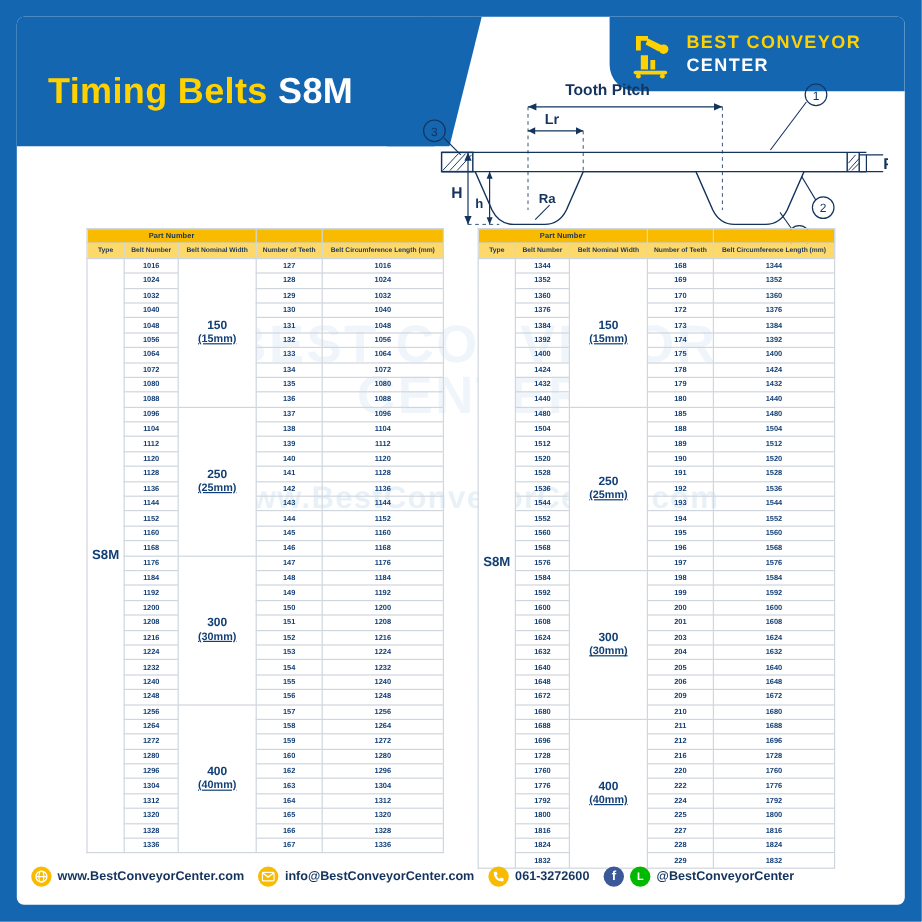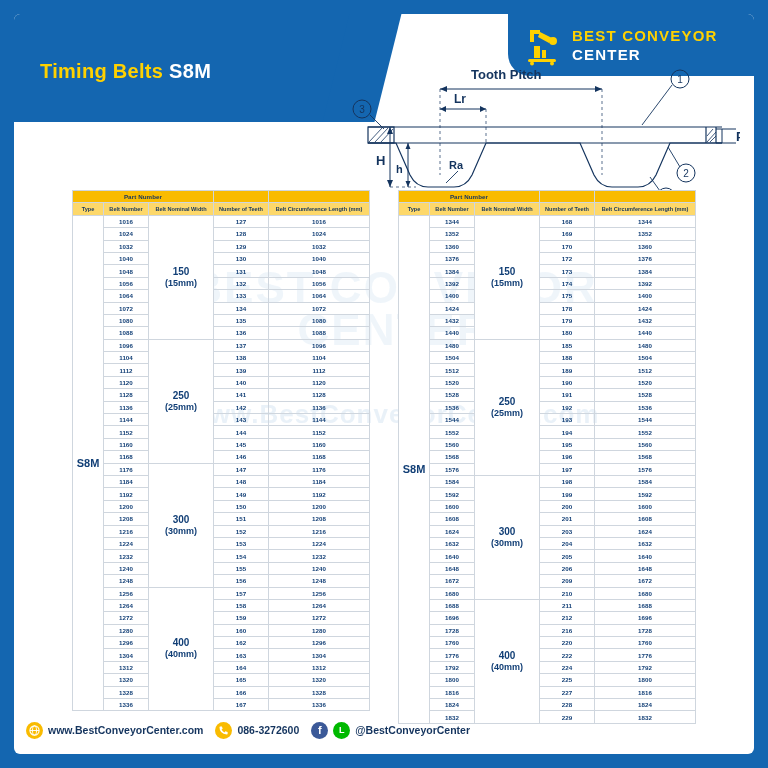--- a/index.html
+++ b/index.html
@@ -31,21 +31,21 @@
     background:#1466b0;
     border-top-left-radius:6px;
   }
   .blue-band:after{
     content:"";position:absolute;right:-26px;top:0;width:52px;height:108px;
     background:#1466b0;transform:skewX(-14deg);
   }
   .title{
     position:absolute;left:26px;top:46px;
     color:#ffd100;
-    font-size:20px;font-weight:bold;letter-spacing:.3px;
+    font-size:30px;font-weight:bold;letter-spacing:.3px;
     white-space:nowrap;
   }
   .title .s8m{color:#ffffff;}
   .logo{
     position:absolute;right:0;top:0;width:246px;height:62px;
     background:#1466b0;
     border-top-right-radius:6px;
     border-bottom-left-radius:22px;
   }
   .logo-mark{
@@ -105,21 +105,21 @@
     font-weight:bold;
     background:#ffffff;
   }
   td.width{
     font-size:10px;
     line-height:11px;
     color:#123f76;
     font-weight:bold;
     background:#ffffff;
   }
-  td.width .mm{font-size:9px;}
+  td.width .mm{font-size:9px;text-decoration:underline;}
   .col-pn{width:44px;}
   .col-w{width:64px;}
   .col-t{width:54px;}
   .col-c{width:100px;}
   .col-type{width:30px;}
   
   .watermark{
     position:absolute;left:60px;top:235px;width:640px;height:230px;
     pointer-events:none;
     opacity:.55;
@@ -748,26 +748,35 @@
         <span class="f-ico ico-globe">
           <svg width="11" height="11" viewBox="0 0 12 12">
               <circle cx="6" cy="6" r="5" fill="none" stroke="#fff" stroke-width="1.2"></circle>
               <ellipse cx="6" cy="6" rx="2.2" ry="5" fill="none" stroke="#fff" stroke-width="1"></ellipse>
               <line x1="1" y1="6" x2="11" y2="6" stroke="#fff" stroke-width="1"></line>
             </svg>
         </span>
         <span class="f-txt">www.BestConveyorCenter.com</span>
       </div>
       <div class="f-item">
+        <span class="f-ico ico-mail">
+          <svg width="11" height="9" viewBox="0 0 12 9">
+              <rect x="0.6" y="0.6" width="10.8" height="7.8" rx="1" fill="none" stroke="#fff" stroke-width="1.2"></rect>
+              <path d="M1 1.2 L6 5 L11 1.2" fill="none" stroke="#fff" stroke-width="1.2"></path>
+            </svg>
+        </span>
+        <span class="f-txt">info@BestConveyorCenter.com</span>
+      </div>
+      <div class="f-item">
         <span class="f-ico ico-phone">
           <svg width="11" height="11" viewBox="0 0 12 12">
               <path d="M2.4 1.5 L4.3 1.5 L5.1 4 L3.9 4.9 Q5 7.1 7.1 8.1 L8 6.9 L10.5 7.7 L10.5 9.6 Q10.5 10.4 9.7 10.4 Q1.6 9.9 1.6 2.3 Q1.6 1.5 2.4 1.5 Z" fill="#fff"></path>
             </svg>
         </span>
-        <span class="f-txt">086-3272600</span>
+        <span class="f-txt">061-3272600</span>
       </div>
       <div class="f-item">
         <span class="f-ico ico-fb">f</span>
         <span class="f-ico ico-line">L</span>
         <span class="f-txt">@BestConveyorCenter</span>
       </div>
     </div>
 
   </div>
 </div>

